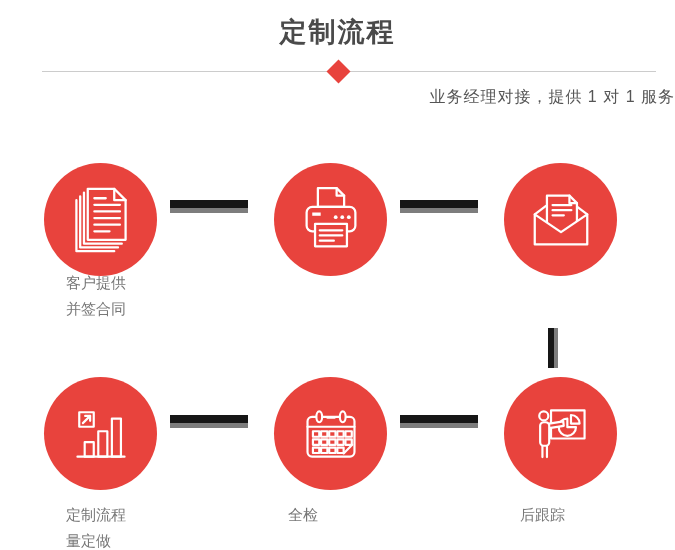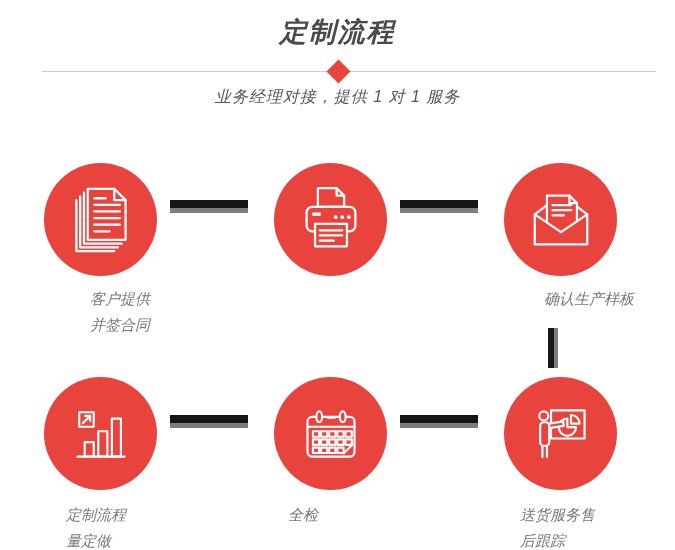--- a/index.html
+++ b/index.html
@@ -2,54 +2,53 @@
 <html><head>
 <meta charset="utf-8">
 <style>
   html,body{margin:0;padding:0;background:#fff;}
   #page{
     position:relative;
     width:675px;height:550px;
     background:#ffffff;
     overflow:hidden;
     font-family:"Liberation Sans","DejaVu Sans",sans-serif;
-    font-style:italic;
   }
   .page-title{
     position:absolute;top:14px;left:0;width:675px;
     text-align:center;
     font-size:27px;font-weight:bold;color:#4a4a4a;
     letter-spacing:2px;
   }
   .divider-line{
     position:absolute;top:71px;left:42px;width:614px;height:1px;
     background:#cccccc;
   }
   .diamond{
     position:absolute;top:63px;left:330px;width:17px;height:17px;
     background:#e8433d;transform:rotate(45deg);
   }
   .subtitle{
     position:absolute;top:87px;left:0;width:675px;
-    text-align:center;
+    text-align:right;
     font-size:16px;color:#555555;letter-spacing:1px;
   }
   .circle{
     position:absolute;width:113px;height:113px;border-radius:50%;
     background:#e8433d;
     display:flex;align-items:center;justify-content:center;
   }
   .r1{top:163px;} .r2{top:377px;}
   .c1{left:44px;} .c2{left:274px;} .c3{left:504px;}
   .step-label{
     position:absolute;
     font-size:15px;line-height:26px;color:#777777;
     text-align:left;white-space:nowrap;
   }
-  .lr1{top:286px;margin-left:24px;} .lr2{top:502px;}
+  .lr1{top:270px;} .lr2{top:502px;}
   .l1{left:66px;} .l2{left:288px;} .l3{left:520px;}
   .hbar{
     position:absolute;width:78px;height:13px;
     background:linear-gradient(to bottom,#161616 0%,#161616 60%,#7d7d7d 60%,#7d7d7d 100%);
   }
   .vbar{
     position:absolute;width:10px;height:40px;
     background:linear-gradient(to right,#161616 0%,#161616 58%,#7d7d7d 58%,#7d7d7d 100%);
   }
   .hb1{left:170px;top:200px;} .hb2{left:400px;top:200px;}
@@ -179,27 +178,25 @@
     </svg>
   </div>
 
   <div class="step-label lr1 l1">
     <div>客户提供</div>
     <div>并签合同</div>
   </div>
   <div class="step-label lr1 l2">
   </div>
   <div class="step-label lr1 l3">
-    <div>确认生产样板</div>
   </div>
   <div class="step-label lr2 l1">
     <div>定制流程</div>
     <div>量定做</div>
   </div>
   <div class="step-label lr2 l2">
     <div>全检</div>
   </div>
   <div class="step-label lr2 l3">
-    <div>送货服务售</div>
     <div>后跟踪</div>
   </div>
 
 </div>
 
 </body></html>

